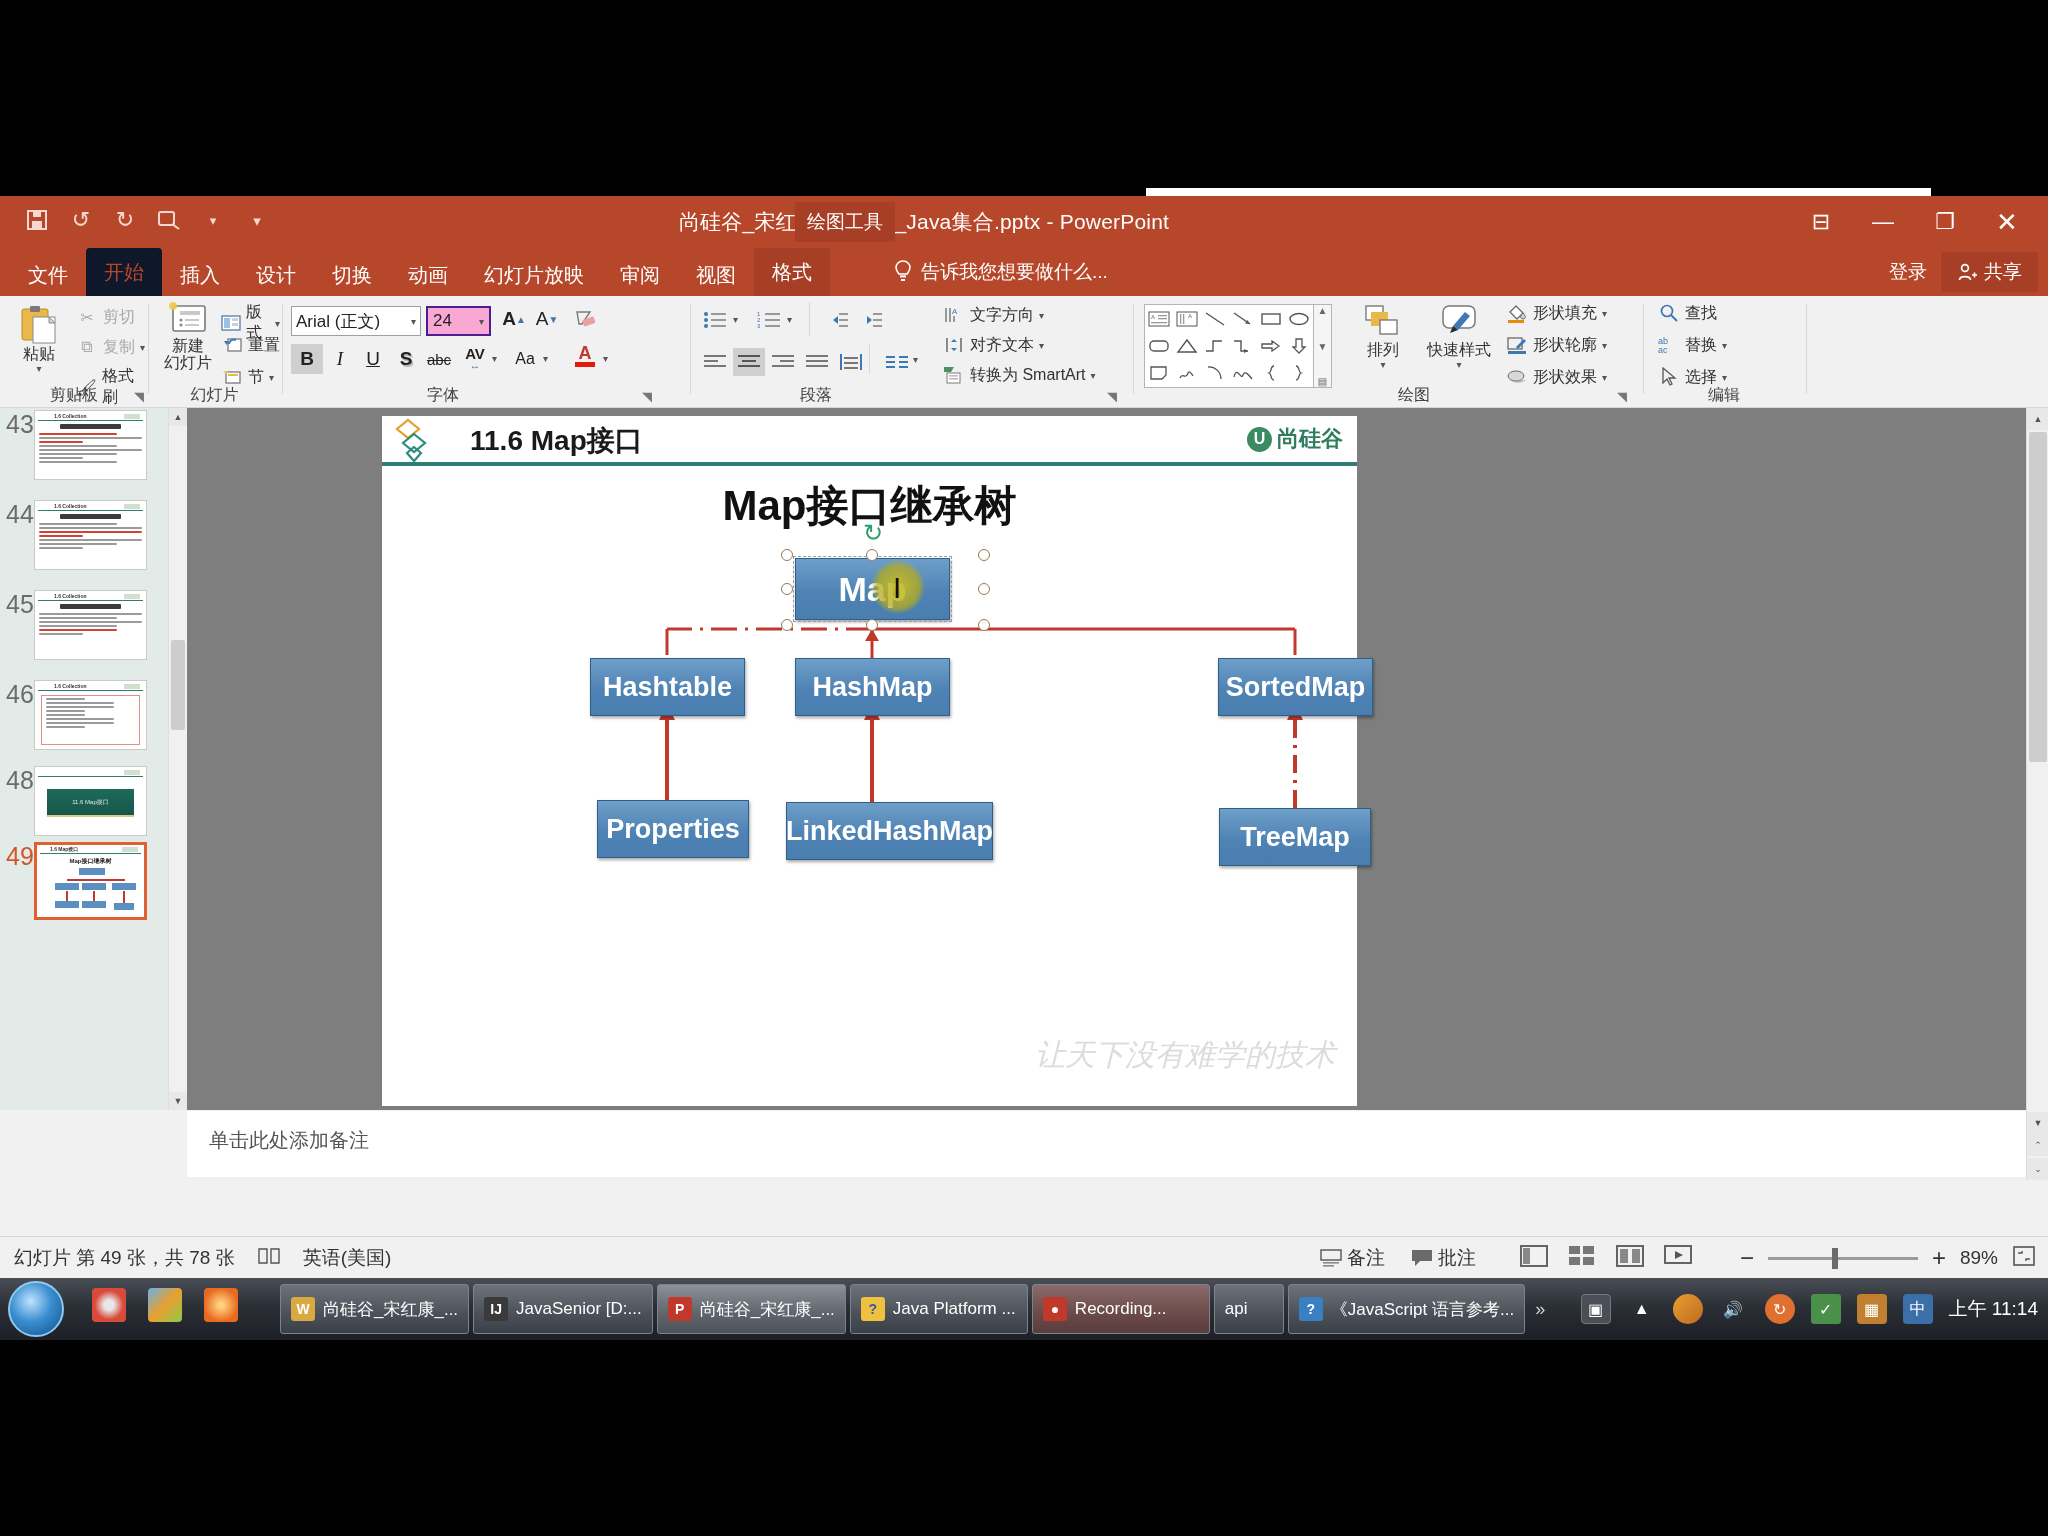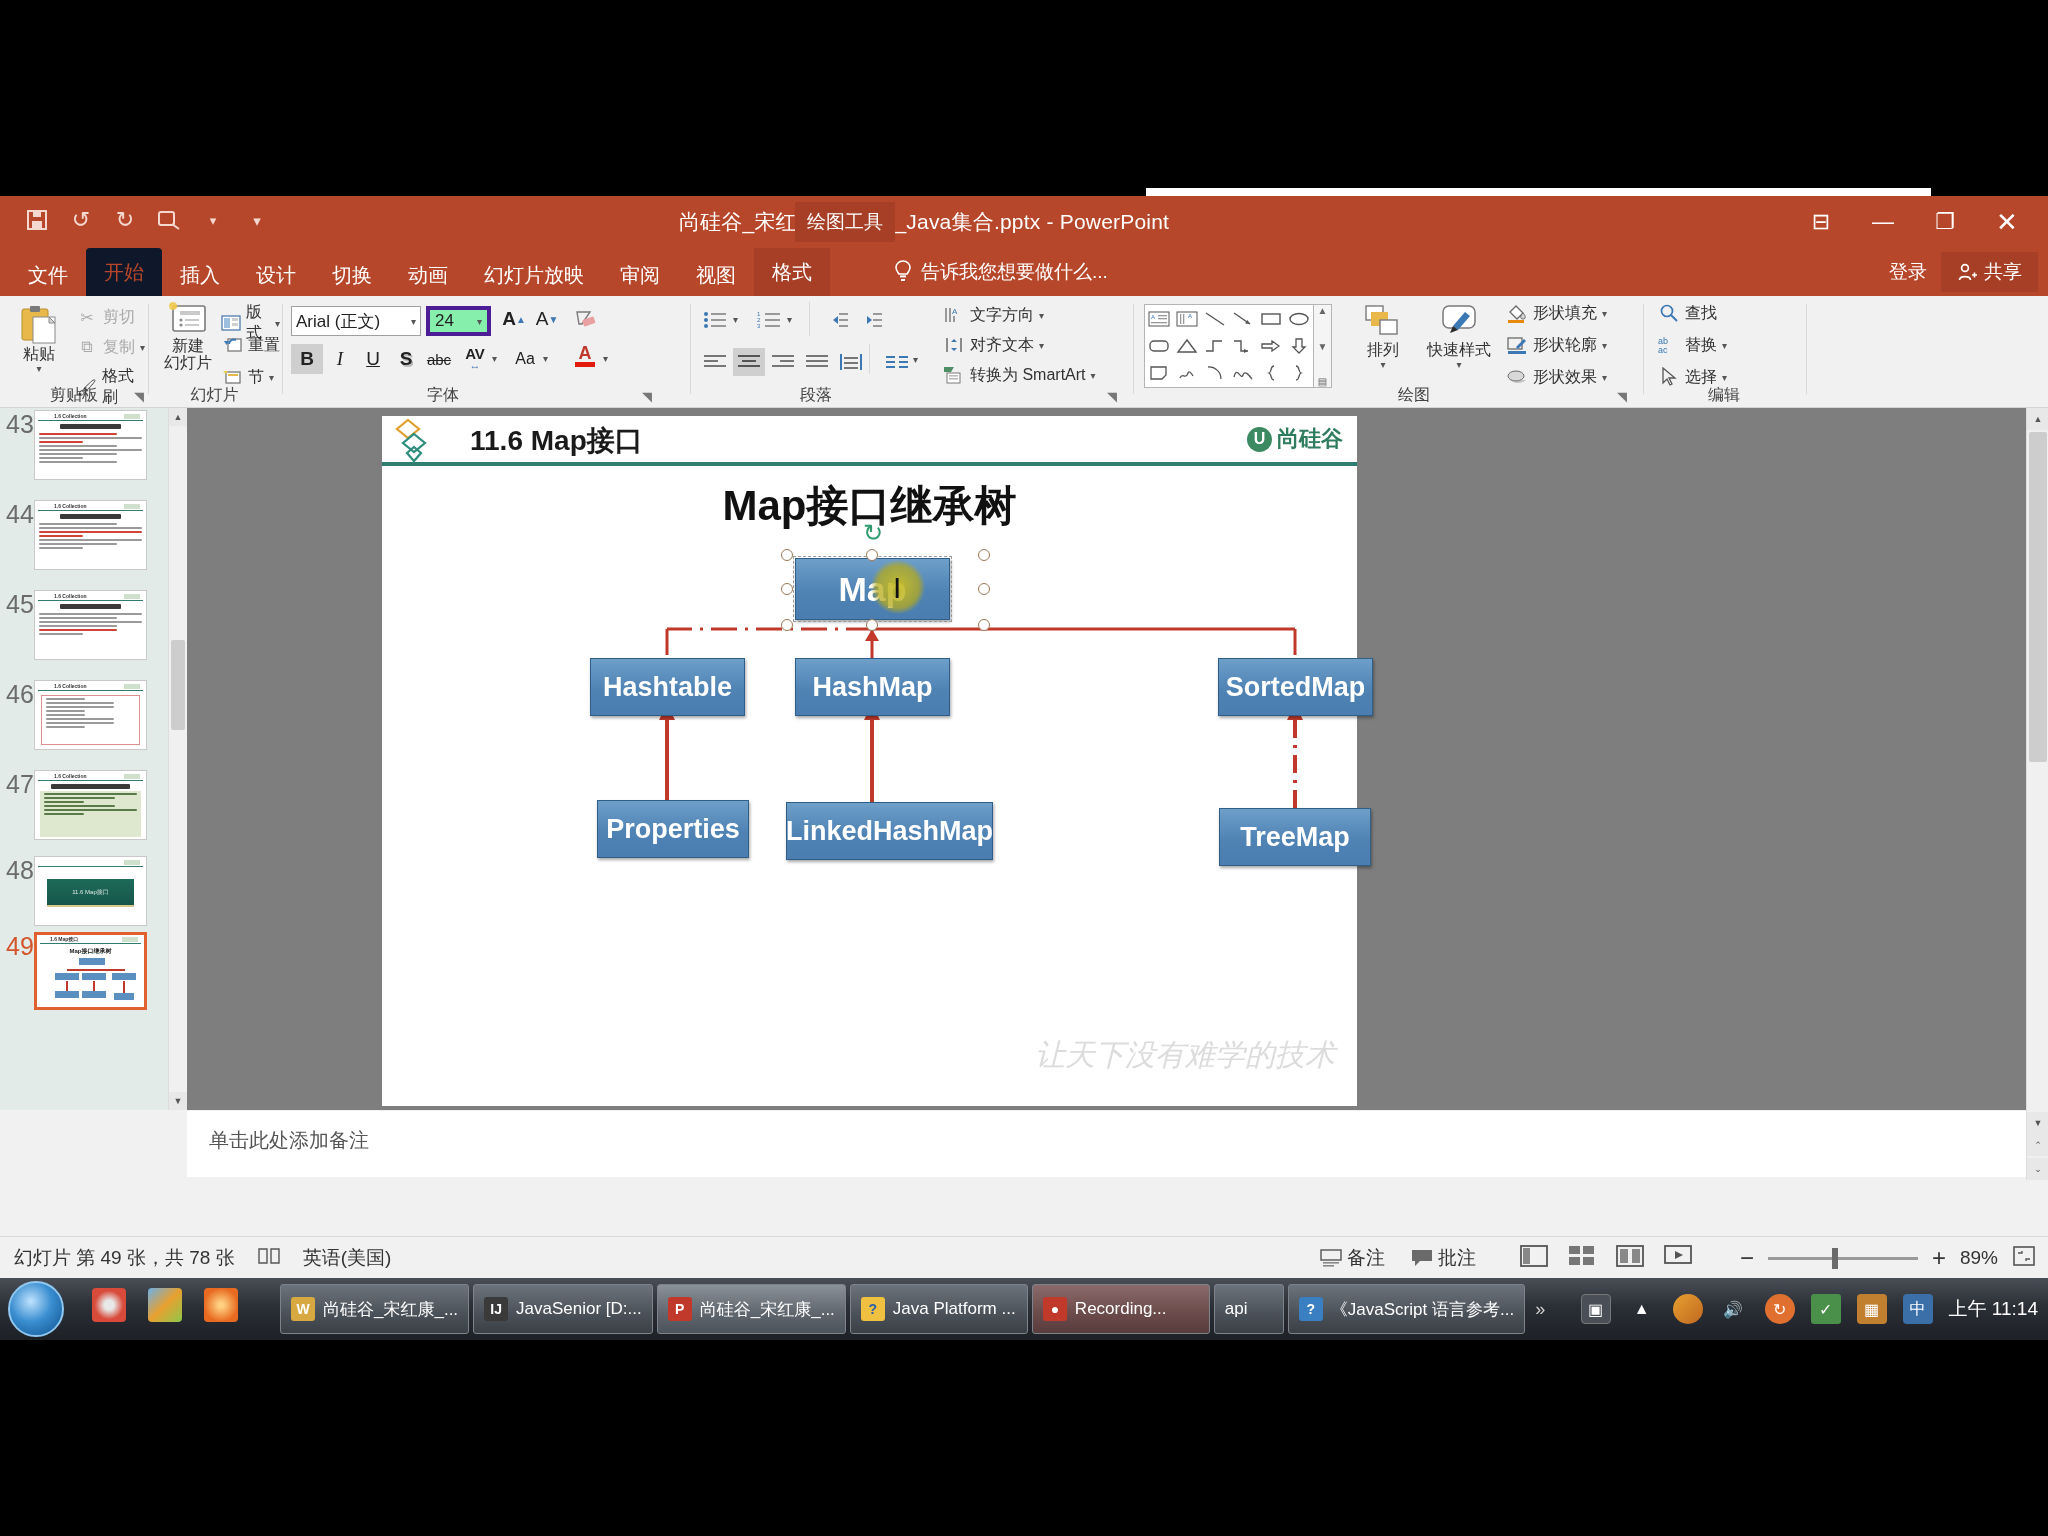--- a/index.html
+++ b/index.html
@@ -60,21 +60,21 @@
   .rsep { position:absolute; top:8px; width:1px; height:90px; background:#d8d8d8; }
   .big-btn { display:flex; flex-direction:column; align-items:center; }
   .big-btn .lbl { font-size:16px; color:#333; line-height:1.05; text-align:center; }
   .mini { display:flex; align-items:center; gap:5px; font-size:16px; color:#333; }
   .mini .ic { width:22px; height:22px; display:inline-flex; align-items:center; justify-content:center; }
   .caret { font-size:10px; color:#555; }
   .gray { color:#aaa; }
 
   .fontname { width:130px; height:30px; background:#fff; border:1px solid #a0a0a0;
               display:flex; align-items:center; padding:0 4px; font-size:17px; color:#222; }
-  .fontsize { width:65px; height:30px; background:#86efac; border:4px solid #4c1d95;
+  .fontsize { width:65px; height:30px; background:#f9a8d4; border:2px solid #4c1d95;
               display:flex; align-items:center; padding:0 5px; font-size:17px; color:#222; }
   .fbtn { width:32px; height:30px; display:flex; align-items:center; justify-content:center;
           font-size:19px; color:#222; }
   .fbtn.on { background:#cfcfcf; }
   .pbtn { width:32px; height:28px; display:flex; align-items:center; justify-content:center; }
   .pbtn.on { background:#cfcfcf; }
 
   .shapegal { width:170px; height:84px; background:#fff; border:1px solid #b5b5b5;
               display:grid; grid-template-columns:repeat(6,1fr); grid-template-rows:repeat(3,1fr); }
   .shapegal div { display:flex; align-items:center; justify-content:center; }
@@ -799,40 +799,20 @@
                   <div class="tline short"></div>
                 <div class="tline short"></div>
                   <div class="tline mid"></div>
                 <div class="tline mid"></div>
                   <div class="tline short"></div>
               </div>
             </div>
           </div>
         </div>
 
-        <div class="thumb-row" style="margin-top:14px">
-          <div class="thumb-num">47</div>
-          <div class="thumb" style="height:70px">
-            <div class="tmini">
-              <div class="thead">
-                  <b>1.6 Collection</b>
-                  <span class="tbadge"></span>
-                </div>
-              <div class="ttitle" style="width:72%"></div>
-              <div style="position:absolute;left:5px;top:20px;right:5px;bottom:2px;background:#dde8cf">
-                <div class="tline" style="background:#5a7a4a"></div>
-                  <div class="tline mid" style="background:#5a7a4a"></div>
-                <div class="tline short" style="background:#5a7a4a"></div>
-                  <div class="tline mid" style="background:#5a7a4a"></div>
-                <div class="tline" style="background:#5a7a4a"></div>
-                  <div class="tline short" style="background:#5a7a4a"></div>
-              </div>
-            </div>
-          </div>
-        </div>
 
         <div class="thumb-row" style="margin-top:10px">
           <div class="thumb-num">48</div>
           <div class="thumb" style="height:70px">
             <div class="tmini">
               <div class="thead">
                   <span class="tbadge"></span>
                 </div>
               <div style="position:absolute;left:12px;top:22px;right:12px;height:28px;
                           background:linear-gradient(180deg,#1e6b5a,#16564a);border-bottom:2px solid #d8c98a;

